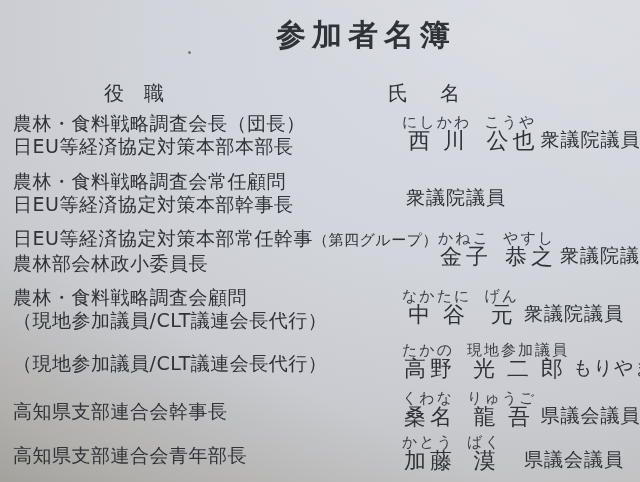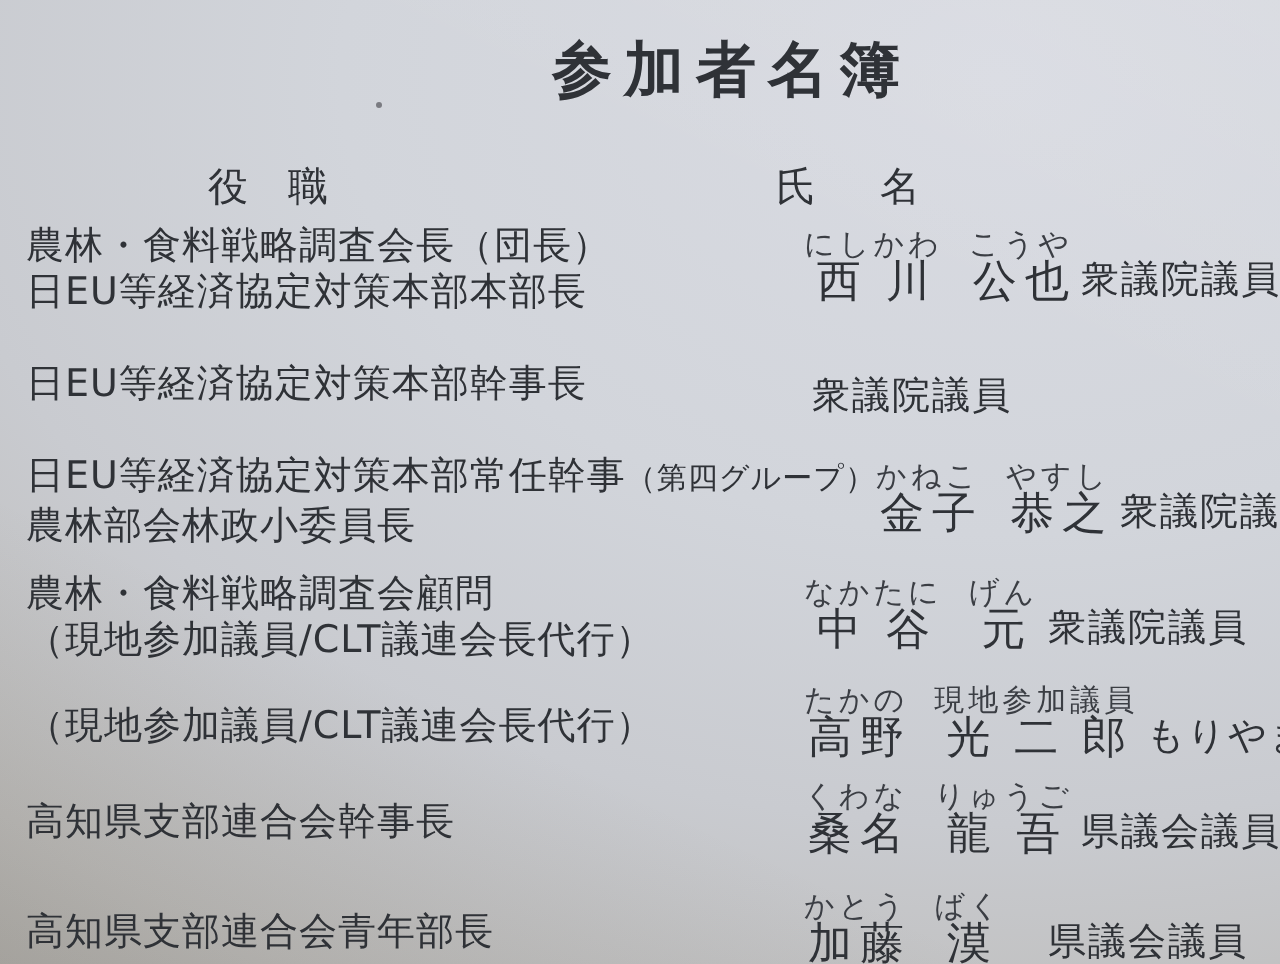--- a/index.html
+++ b/index.html
@@ -50,21 +50,21 @@
   .roster {
     margin-top: 4px;
   }
   .row {
     display: flex;
     align-items: center;
     padding-left: 13px;
   }
   .row.two-line { min-height: 50px; margin-bottom: 8px; }
   .row.one-line { min-height: 43px; margin-bottom: 5px; }
-  .row:nth-child(6) { margin-bottom: 12px; }
+  .row:nth-child(6) { margin-bottom: 1px; }
   .pos-cell {
     flex: 0 0 389px;
     font-size: 19px;
     line-height: 23.5px;
     letter-spacing: 0.5px;
     white-space: nowrap;
   }
   .pos-note { font-size: 15px; }
   .name-cell {
     flex: 0 0 118px;
@@ -114,20 +114,21 @@
           <div><span>日EU等経済協定対策本部本部長</span></div>
         </div>
     <div class="name-cell">
       <ruby>西川<rt>にしかわ</rt></ruby><ruby>公也<rt>こうや</rt></ruby>
     </div>
     <div class="affil-cell">衆議院議員</div>
   </div>
 
   <div class="row two-line">
     <div class="pos-cell">
+          <div><span>農林・食料戦略調査会常任顧問</span></div>
           <div><span>日EU等経済協定対策本部幹事長</span></div>
         </div>
     <div class="affil-cell">衆議院議員</div>
   </div>
 
   <div class="row two-line">
     <div class="pos-cell">
           <div><span>日EU等経済協定対策本部常任幹事</span><span class="pos-note">（第四グループ）</span></div>
           <div><span>農林部会林政小委員長</span></div>
         </div>

